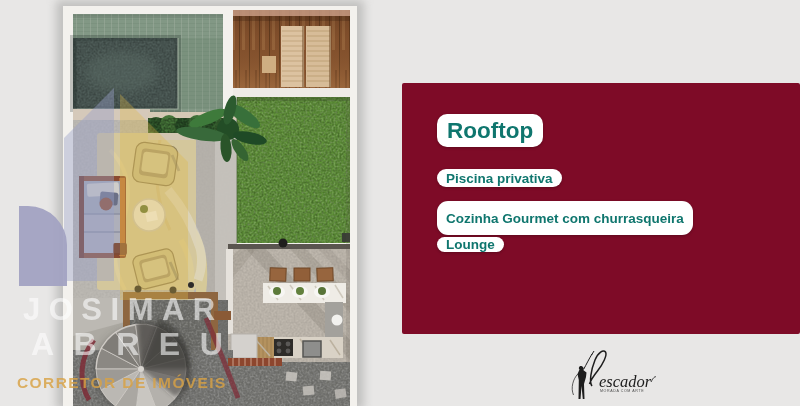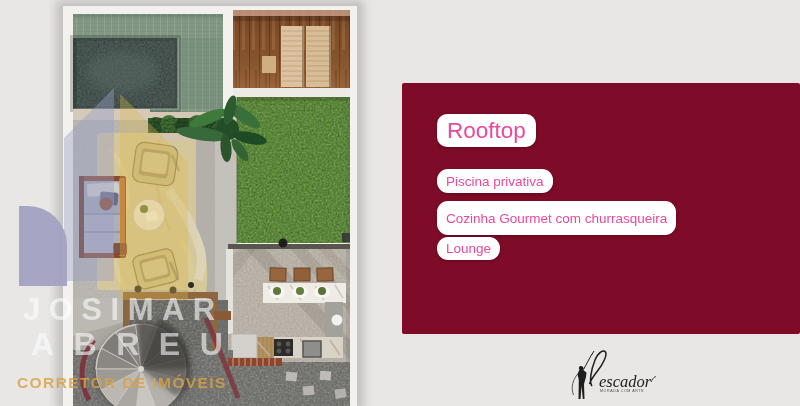--- a/index.html
+++ b/index.html
@@ -1,22 +1,22 @@
 <!DOCTYPE html>
 <html><head>
 <meta charset="utf-8">
 <style>
 html,body{margin:0;padding:0}
 body{width:800px;height:406px;background:#e8e7e6;font-family:"Liberation Sans",sans-serif;overflow:hidden;position:relative}
 .panel{position:absolute;left:402px;top:83px;width:398px;height:251px;background:#7e0b27;border-radius:2px}
-.tag{position:absolute;background:#fff;color:#ec4899;font-weight:normal;display:flex;align-items:center;box-shadow:0 1px 3px rgba(0,0,0,0.25)}
+.tag{position:absolute;background:#fff;color:#0f766e;font-weight:bold;display:flex;align-items:center;box-shadow:0 1px 3px rgba(0,0,0,0.25)}
 .title{left:437px;top:114px;height:33px;border-radius:10px;padding:0 10px;font-size:22.5px}
-.pill1{left:437px;top:169px;height:24px;border-radius:11px;padding:0 9px;font-size:13.5px}
+.pill1{left:437px;top:169px;height:18px;border-radius:11px;padding:0 9px;font-size:13.5px}
 .pill2{left:437px;top:201px;height:34px;border-radius:11px;padding:0 9px;font-size:13.5px}
-.pill3{left:437px;top:237px;height:23px;border-radius:11px;padding:0 9px;font-size:13.5px}
+.pill3{left:437px;top:237px;height:15px;border-radius:11px;padding:0 9px;font-size:13.5px}
 </style>
 </head>
 <body>
 
 <svg width="800" height="406" viewBox="0 0 800 406" style="position:absolute;left:0;top:0">
 <defs>
 <linearGradient id="deckgrad" x1="0" y1="0" x2="0" y2="1">
   <stop offset="0" stop-color="#3a1d0e" stop-opacity="0.3"></stop>
   <stop offset="0.35" stop-color="#6a3a1c" stop-opacity="0.08"></stop>
   <stop offset="1" stop-color="#e2a868" stop-opacity="0.3"></stop>

